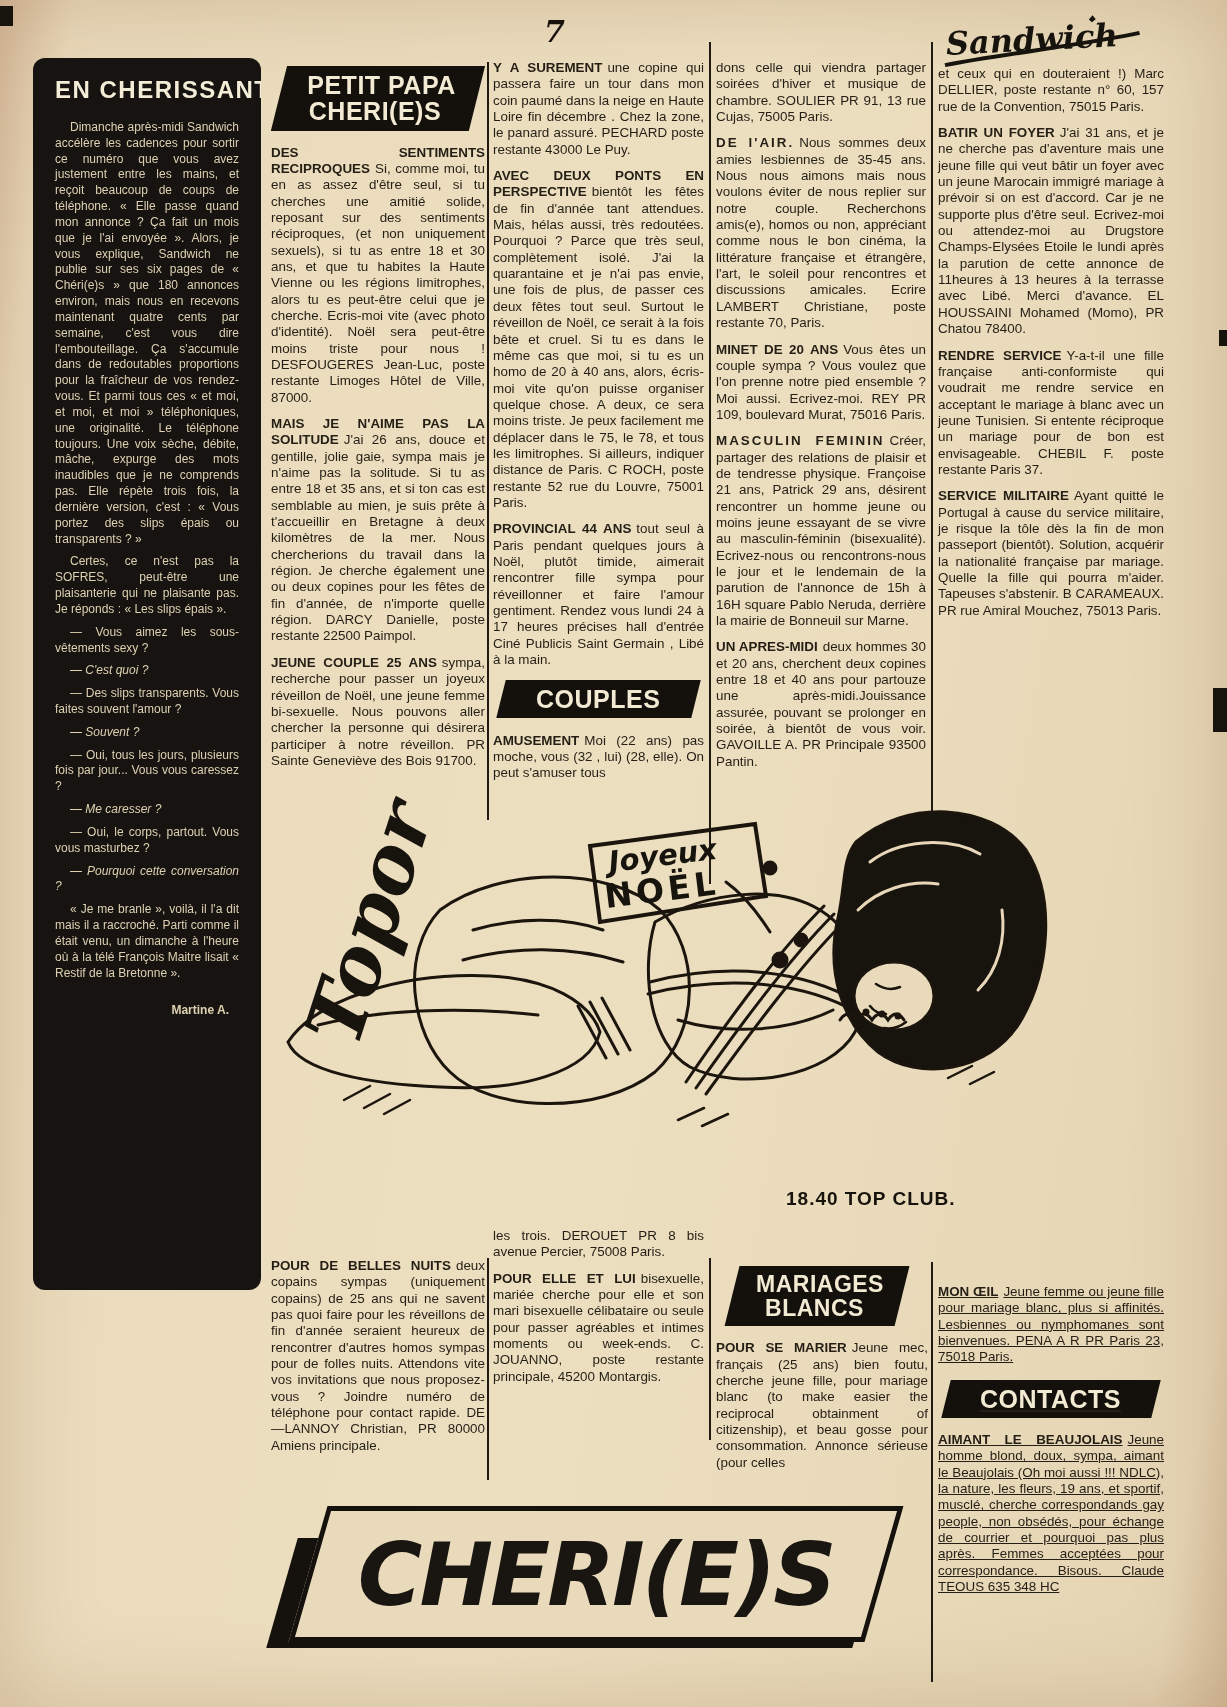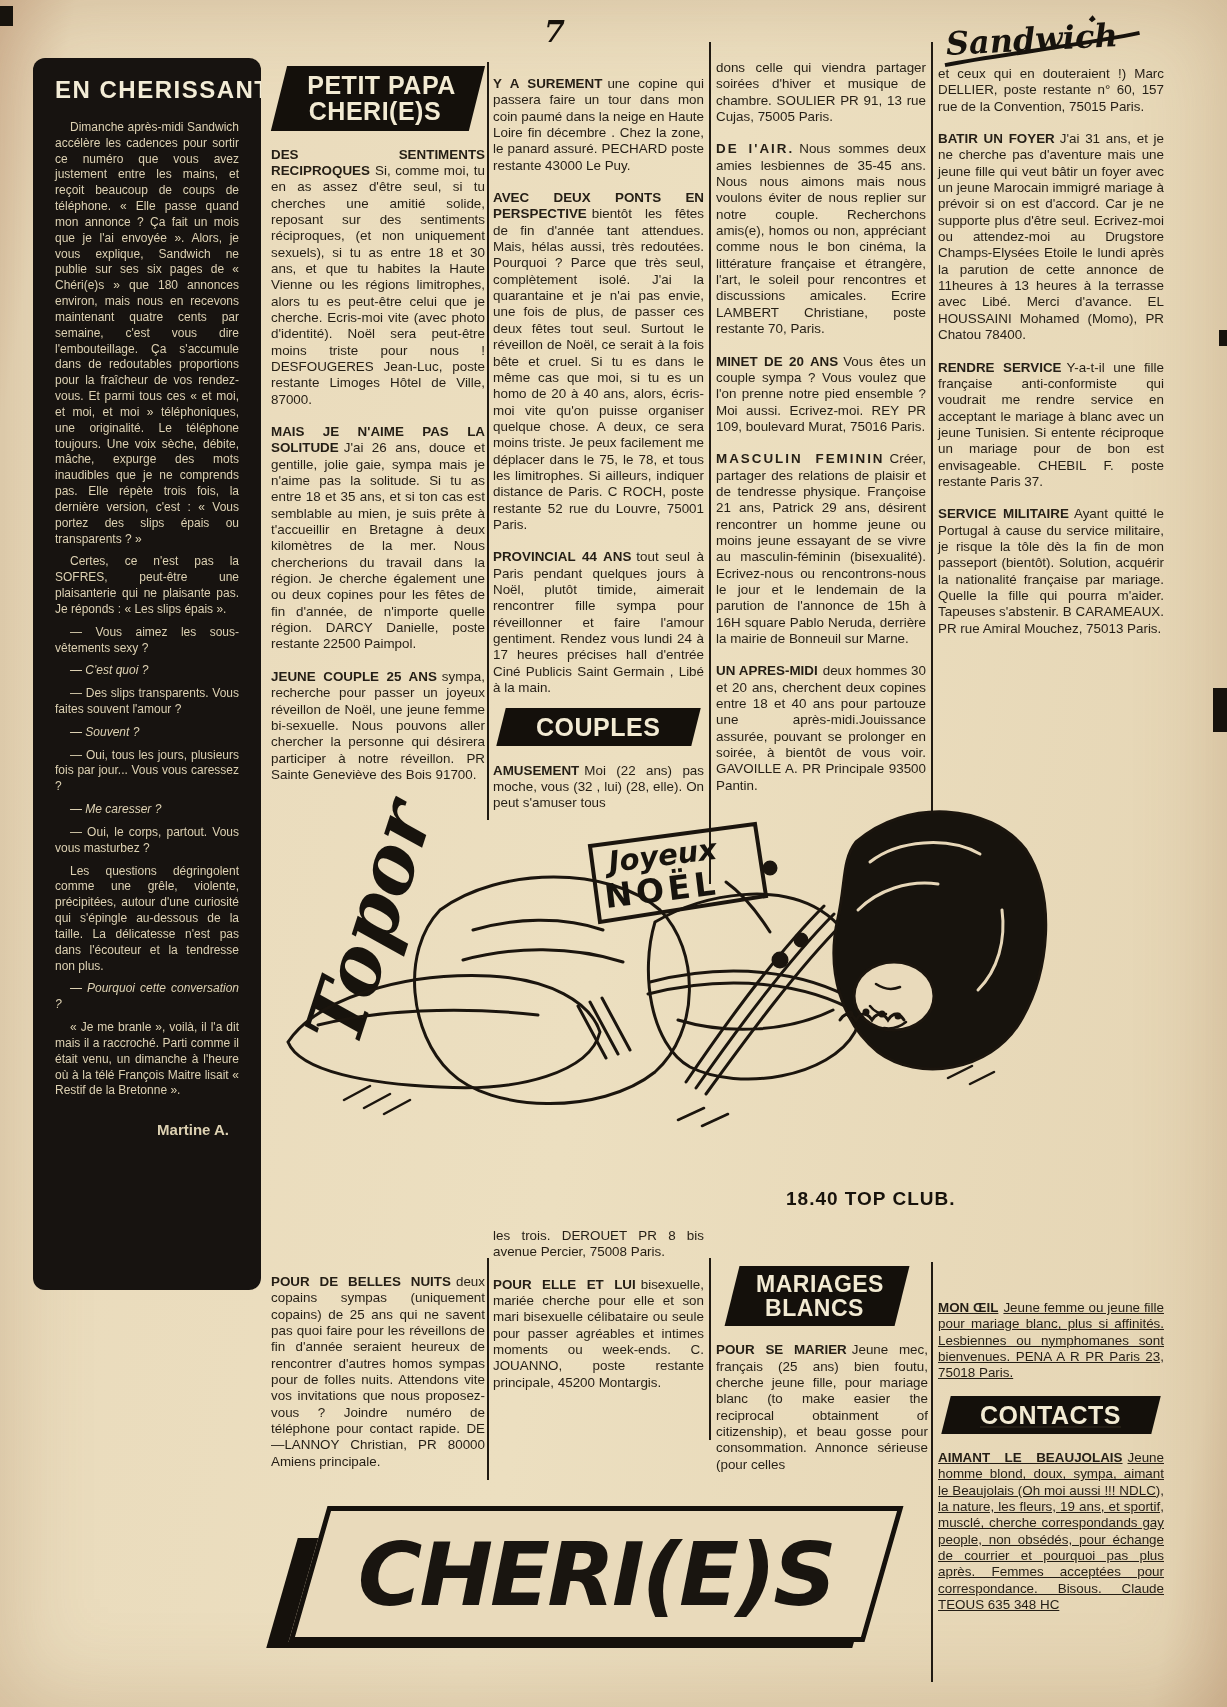--- a/index.html
+++ b/index.html
@@ -12,24 +12,24 @@
   .pageno{position:absolute;left:544px;top:14px;font:italic bold 30px "DejaVu Serif",serif;color:#17120c;}
   .logo{position:absolute;left:942px;top:16px;width:200px;transform:rotate(-3deg);}
   .smudge{position:absolute;background:#17130d;}
   .vrule{position:absolute;width:2px;background:#201a12;}
   
   .edbox{position:absolute;left:33px;top:58px;width:228px;height:1232px;background:#171310;
          color:#ddd1b2;padding:16px 22px;box-sizing:border-box;overflow:hidden;border-radius:12px;}
   .edtitle{font-weight:bold;font-size:24px;letter-spacing:1.5px;color:#f3ecd6;margin:2px 0 16px;white-space:nowrap;}
   .edbox p{margin:0 0 7px;font-size:12px;line-height:1.32;text-align:justify;text-indent:15px;}
   .edbox p.it{font-style:italic;}
-  .edsig{text-align:right;font-weight:bold;font-size:15px;margin-top:22px;padding-right:10px;}
+  .edsig{text-align:right;font-weight:bold;font-size:12px;margin-top:22px;padding-right:10px;}
   
   .col{position:absolute;font-size:13.4px;line-height:1.22;}
-  .ad{margin:16px 0 10px;text-align:justify;}
+  .ad{margin:0 0 10px;text-align:justify;}
   .adt{font-weight:bold;margin-right:5px;}
   .adt.sp{letter-spacing:2px;}
   .cont{margin:0 0 10px;text-align:justify;}
   
   .banner{background:#14100b;color:#f2ead2;transform:skewX(-14deg);
           display:flex;flex-direction:column;align-items:center;justify-content:center;
           margin:4px 8px 14px;padding:6px 10px;}
   .banner .bt{display:block;transform:skewX(14deg);font-weight:bold;font-size:25px;line-height:1.05;letter-spacing:.5px;white-space:nowrap;}
   
   .illus{position:absolute;left:258px;top:770px;width:804px;height:438px;}
@@ -68,21 +68,20 @@
     <div class="edtitle">EN CHERISSANT</div>
     <p>Dimanche après-midi Sandwich accélère les cadences pour sortir ce numéro que vous avez justement entre les mains, et reçoit beaucoup de coups de téléphone. « Elle passe quand mon annonce ? Ça fait un mois que je l'ai envoyée ». Alors, je vous explique, Sandwich ne publie sur ses six pages de « Chéri(e)s » que 180 annonces environ, mais nous en recevons maintenant quatre cents par semaine, c'est vous dire l'embouteillage. Ça s'accumule dans de redoutables proportions pour la fraîcheur de vos rendez-vous. Et parmi tous ces « et moi, et moi, et moi » téléphoniques, une originalité. Le téléphone toujours. Une voix sèche, débite, mâche, expurge des mots inaudibles que je ne comprends pas. Elle répète trois fois, la dernière version, c'est : « Vous portez des slips épais ou transparents ? »</p>
     <p>Certes, ce n'est pas la SOFRES, peut-être une plaisanterie qui ne plaisante pas. Je réponds : « Les slips épais ».</p>
     <p>— Vous aimez les sous-vêtements sexy ?</p>
     <p class="it">— C'est quoi ?</p>
     <p>— Des slips transparents. Vous faites souvent l'amour ?</p>
     <p class="it">— Souvent ?</p>
     <p>— Oui, tous les jours, plusieurs fois par jour... Vous vous caressez ?</p>
     <p class="it">— Me caresser ?</p>
     <p>— Oui, le corps, partout. Vous vous masturbez ?</p>
-    <p>Les questions dégringolent comme une grêle, violente, précipitées, autour d'une curiosité qui s'épingle au-dessous de la taille. La délicatesse n'est pas dans l'écouteur et la tendresse non plus.</p>
     <p class="it">— Pourquoi cette conversation ?</p>
     <p>« Je me branle », voilà, il l'a dit mais il a raccroché. Parti comme il était venu, un dimanche à l'heure où à la télé François Maitre lisait « Restif de la Bretonne ».</p>
     <div class="edsig">Martine A.</div>
   </div>
 
   <section class="col" style="left:271px;top:62px;width:214px;">
     <div class="banner">
       <span class="bt">PETIT PAPA</span>
       <span class="bt">CHERI(E)S</span>
     </div>

